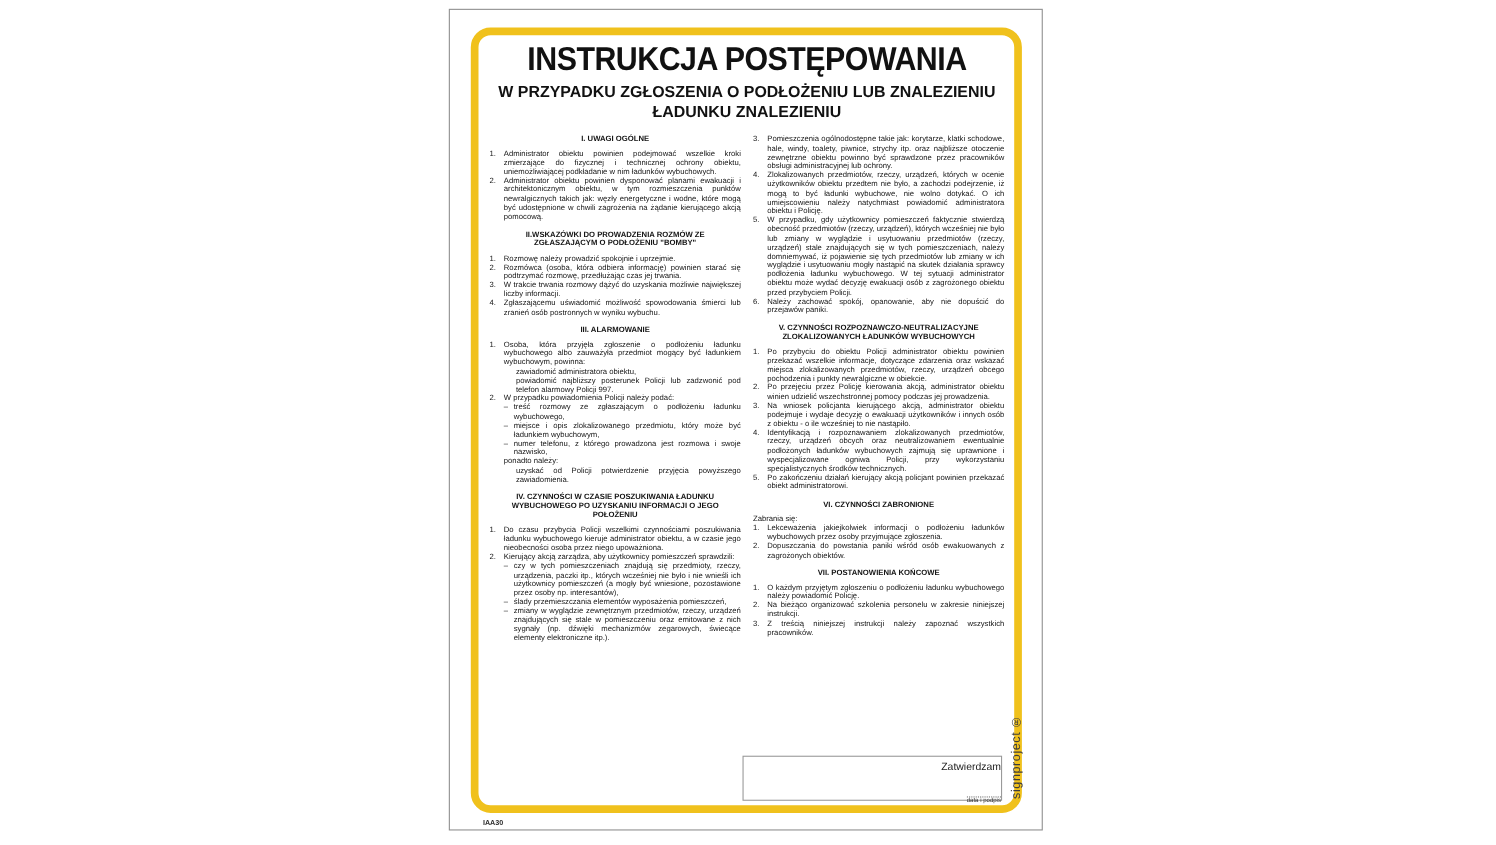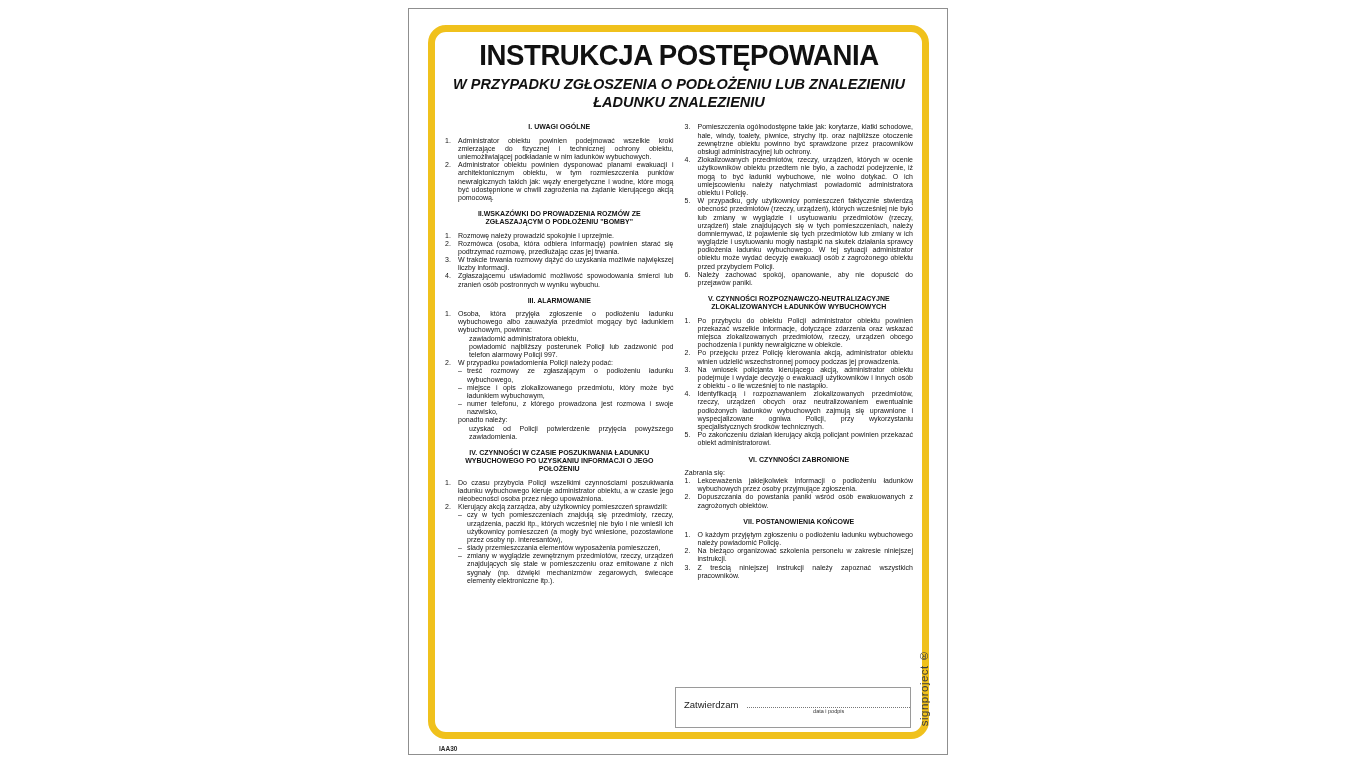--- a/index.html
+++ b/index.html
@@ -6,34 +6,34 @@
     font-family:"Liberation Sans","DejaVu Sans",sans-serif;}
   .stage{position:relative;width:1360px;height:768px;background:#fff;border-radius:20px;}
   .page{position:absolute;left:408px;top:8px;width:540px;height:747px;background:#fff;
     border:1px solid #8f8f8f;box-sizing:border-box;}
   .frame{position:absolute;left:19px;top:16px;width:501px;height:714px;
     border:7px solid #f0c11c;border-radius:18px;box-sizing:border-box;}
   .inner{position:absolute;left:36px;top:30px;width:468px;color:#111;}
   .title{text-align:center;font-weight:700;font-size:30px;line-height:1.04;letter-spacing:-.5px;
     white-space:nowrap;}
   .title>span{display:inline-block;transform:scaleX(.92);transform-origin:center;}
-  .subtitle{text-align:center;font-weight:700;font-size:14.5px;line-height:1.25;margin-top:5px;font-style:italic;}
+  .subtitle{text-align:center;font-weight:700;font-size:14.5px;line-height:1.25;margin-top:5px;}
   .cols{display:flex;gap:11px;margin-top:12px;}
   .col{flex:1 1 0;font-size:7px;line-height:1.17;color:#131313;}
   .sec-h{font-weight:700;text-align:center;margin:8px 4px 5px;}
   .col .sec-h:first-child{margin-top:0;}
   .item{display:flex;}
   .item .mk{flex:none;width:13px;}
   .item .tx{flex:1;text-align:justify;}
   .item.ind1{margin-left:13px;}
   .item.ind1 .mk{width:9px;}
   .item.ind2{margin-left:24px;}
   .approve{position:absolute;right:36px;bottom:26px;width:236px;height:41px;border:1px solid #9a9a9a;
-    background:#fff;box-sizing:border-box;display:flex;align-items:center;gap:9px;
-    padding:5px 0 6px 8px;}
+    background:#fff;box-sizing:border-box;display:flex;align-items:flex-end;gap:9px;
+    padding:5px 0 6px 8px;flex-direction:column;}
   .ap-label{font-size:9.5px;color:#222;line-height:1;padding-bottom:4px;}
   .ap-line-wrap{flex:1;display:flex;flex-direction:column;}
   .ap-line{border-bottom:1px dotted #777;height:8px;}
   .ap-hint{font-size:5.5px;color:#333;text-align:center;margin-top:1px;line-height:1;}
   .watermark{position:absolute;right:17px;bottom:28px;writing-mode:vertical-rl;
     transform:rotate(180deg);font-size:11.5px;color:#3c3c3c;letter-spacing:.5px;}
   .code{position:absolute;left:30px;bottom:2px;font-size:6.5px;font-weight:700;color:#2b2b2b;}
 </style>
 </head>
 <body>

